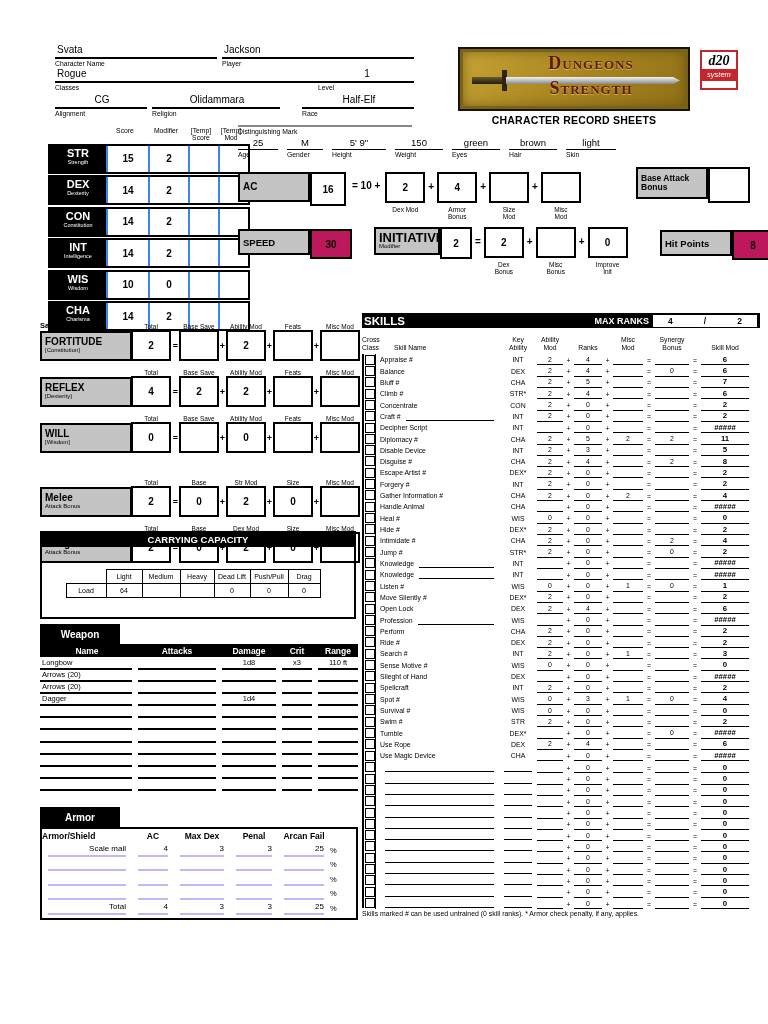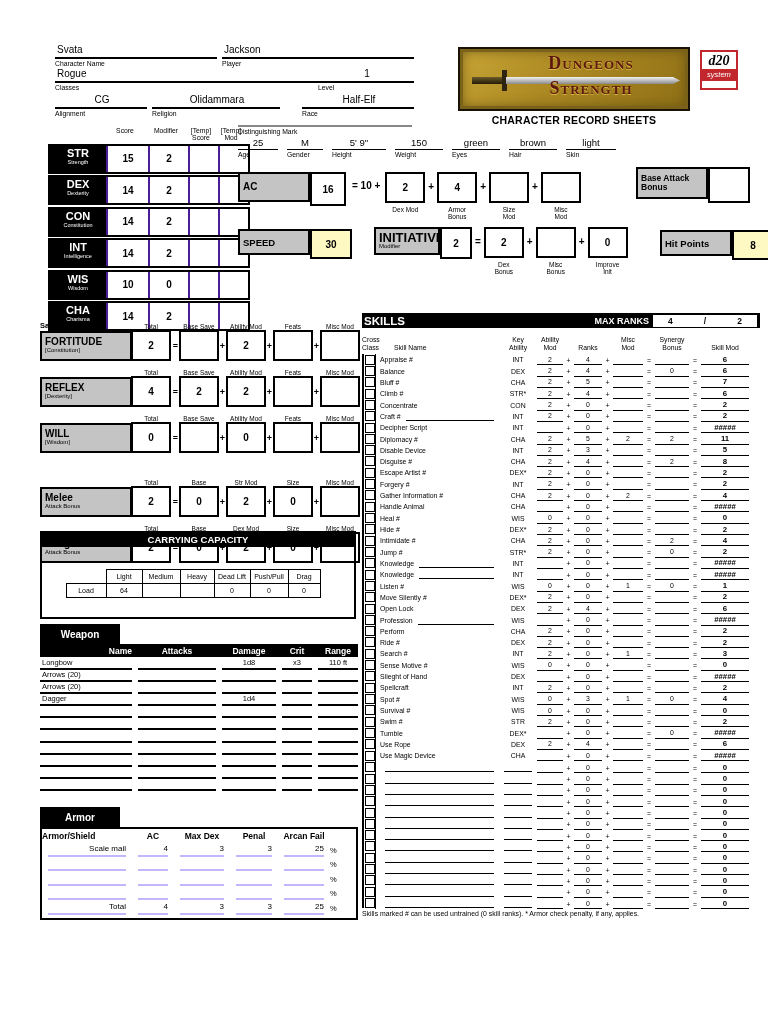--- a/index.html
+++ b/index.html
@@ -51,21 +51,21 @@
 
   
   #abilities{left:48px;top:127px;}
   #ability-headers{display:grid;grid-template-columns:42px 40px 30px 30px;margin-left:56px;
           font-size:6.8px;text-align:center;white-space:pre-line;line-height:1.1;margin-bottom:2px;}
   .ab-row{display:grid;grid-template-columns:56px 42px 40px 30px 30px;height:26px;
           border:2.5px solid #000;margin-bottom:1.5px;background:#fff;}
   .ab-label{background:#000;color:#fff;text-align:center;padding-top:1px;}
   .ab-abbr{font-size:11px;font-weight:bold;line-height:12px;}
   .ab-full{font-size:5.5px;line-height:7px;}
-  .ab-cell{border-left:2px solid #4c1d95;display:flex;align-items:center;justify-content:center;
+  .ab-cell{border-left:2px solid #3b82f6;display:flex;align-items:center;justify-content:center;
           font-size:10px;font-weight:bold;}
 
   
   #desc{left:238px;top:124px;width:400px;}
   #dm-line{width:174px;border-bottom:2px solid #888;height:1px;}
   #dm-label{font-size:6.8px;padding-top:1px;}
   #desc-fields{display:flex;margin-top:2px;}
   .desc-field{margin-right:9px;}
   .desc-value{text-align:center;font-size:9.5px;height:12px;border-bottom:1.8px solid #000;}
   .desc-label{font-size:6.8px;padding-top:1px;}
@@ -86,21 +86,21 @@
   .term-label{white-space:pre-line;font-size:6.5px;text-align:center;padding-top:3px;line-height:1.15;}
   .term-op{font-weight:bold;font-size:10px;margin:9px 3px 0 3px;}
 
   #bab{left:636px;top:167px;display:flex;}
   #bab .plate-wide{height:32px;}
   #bab .total-box{height:32px;width:38px;}
   .plate-2line{white-space:pre-line;font-weight:bold;font-size:8.5px;line-height:9.5px;}
   #hp{left:636px;top:230px;display:flex;padding-left:24px;}
   .plate-slim{width:72px;height:26px;display:flex;align-items:center;padding-left:3px;
           font-weight:bold;font-size:9.5px;}
-  .slim-box{width:38px;height:26px;border:2.5px solid #000;background:#fef9c3;display:flex;
+  .slim-box{width:38px;height:26px;border:2.5px solid #000;background:#be185d;display:flex;
           align-items:center;justify-content:center;font-weight:bold;font-size:10px;}
 
   
   #saves{left:40px;top:320px;width:320px;}
   #attacks{left:40px;top:476px;width:320px;}
   .calc{display:grid;grid-template-columns:92px 38px 11px 36px 11px 36px 11px 36px 11px 36px;
         align-items:center;}
   .calc-labels{font-size:6.5px;height:10px;align-items:end;}
   .col-label{text-align:center;}
   .sec-label{font-weight:bold;font-size:7.5px;}
@@ -120,21 +120,21 @@
         margin:-0.5px;}
   .ct-none{border:none;}
 
   
   #weapons{left:40px;top:624px;width:318px;}
   .tab{width:80px;height:20px;background:#000;color:#fff;font-weight:bold;font-size:10px;
         display:flex;align-items:center;justify-content:center;}
   .wp-grid{display:grid;grid-template-columns:92px 78px 54px 30px 40px;column-gap:6px;}
   #weapon-head{background:#000;color:#fff;height:13px;font-size:8.5px;font-weight:bold;
         align-items:center;}
-  #weapon-head div{text-align:center;} #weapon-head div:first-child{text-align:right;padding-left:2px;}
+  #weapon-head div{text-align:center;} #weapon-head div:first-child{text-align:center;padding-left:2px;}
   .wp-row{height:12.1px;align-items:end;font-size:7.5px;}
   .wp-cell{border-bottom:2px solid #000;height:11px;line-height:11px;text-align:center;}
   .wp-cell.l{text-align:left;padding-left:2px;}
 
   
   #armor{left:40px;top:807px;width:318px;}
   #armor-box{border:2px solid #000;box-sizing:border-box;padding-bottom:3px;}
   #armor-head{font-size:8.5px;font-weight:bold;height:13px;align-items:center;text-align:center;
         display:grid;grid-template-columns:90px 42px 56px 48px 52px 20px;}
   #armor-head div:first-child{text-align:left;}

